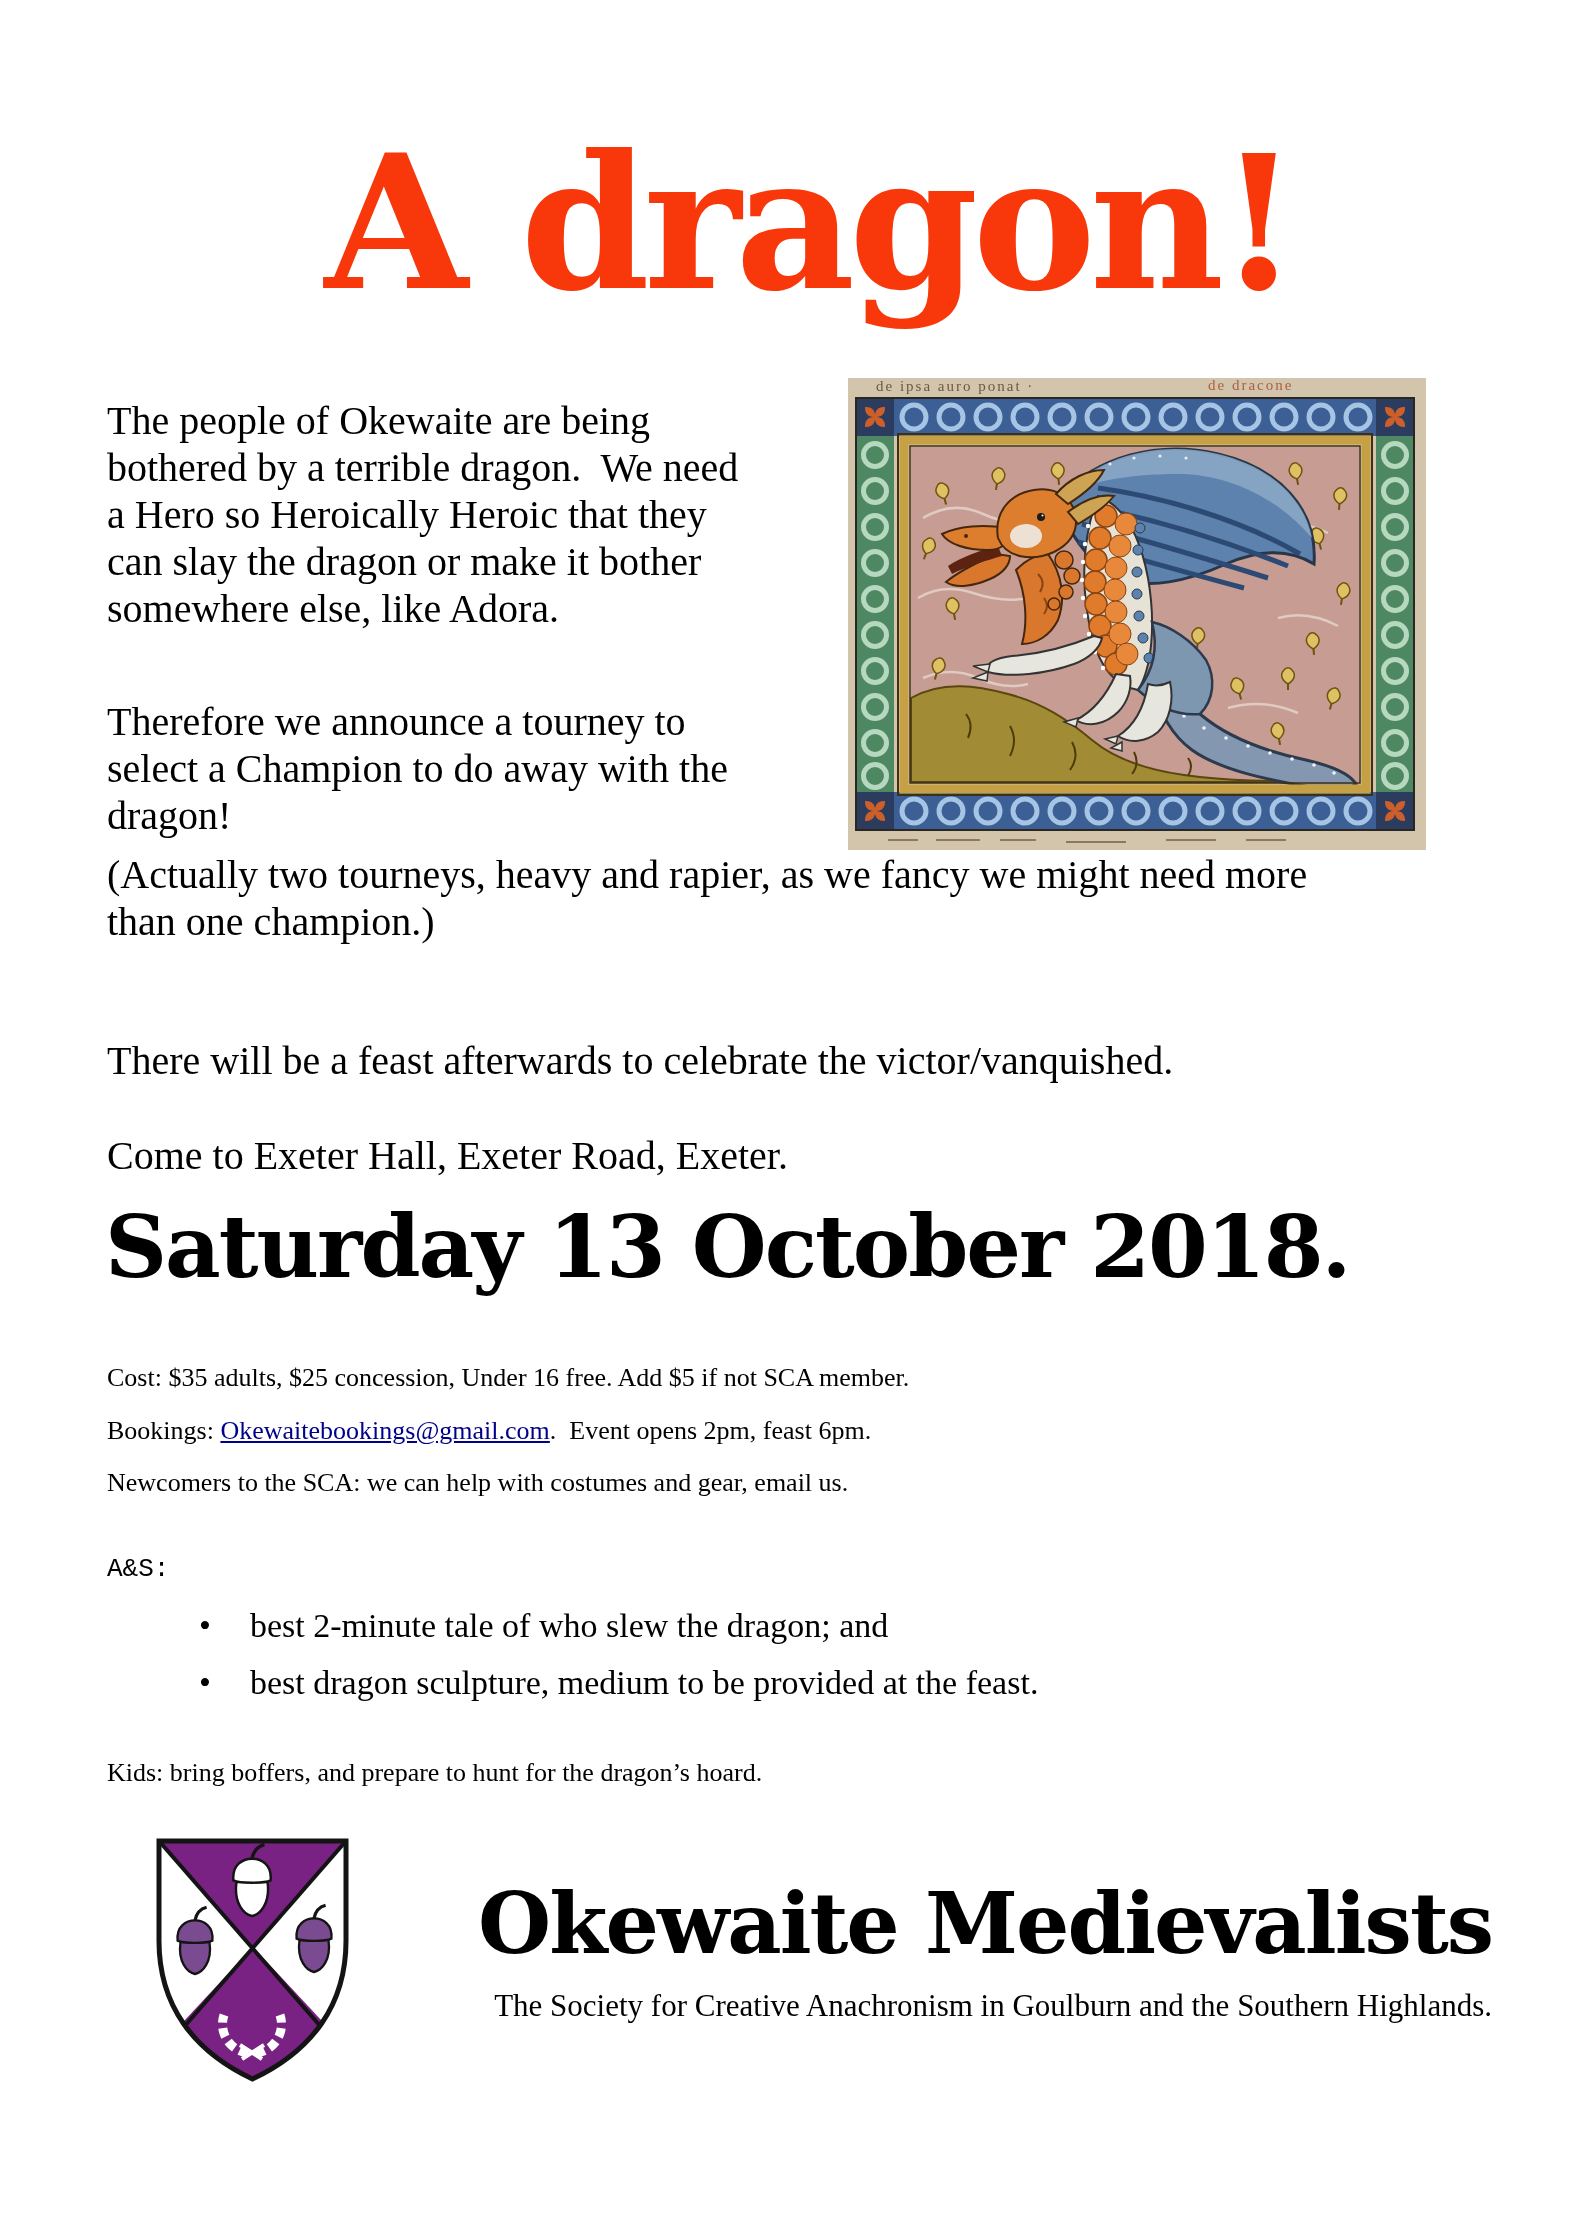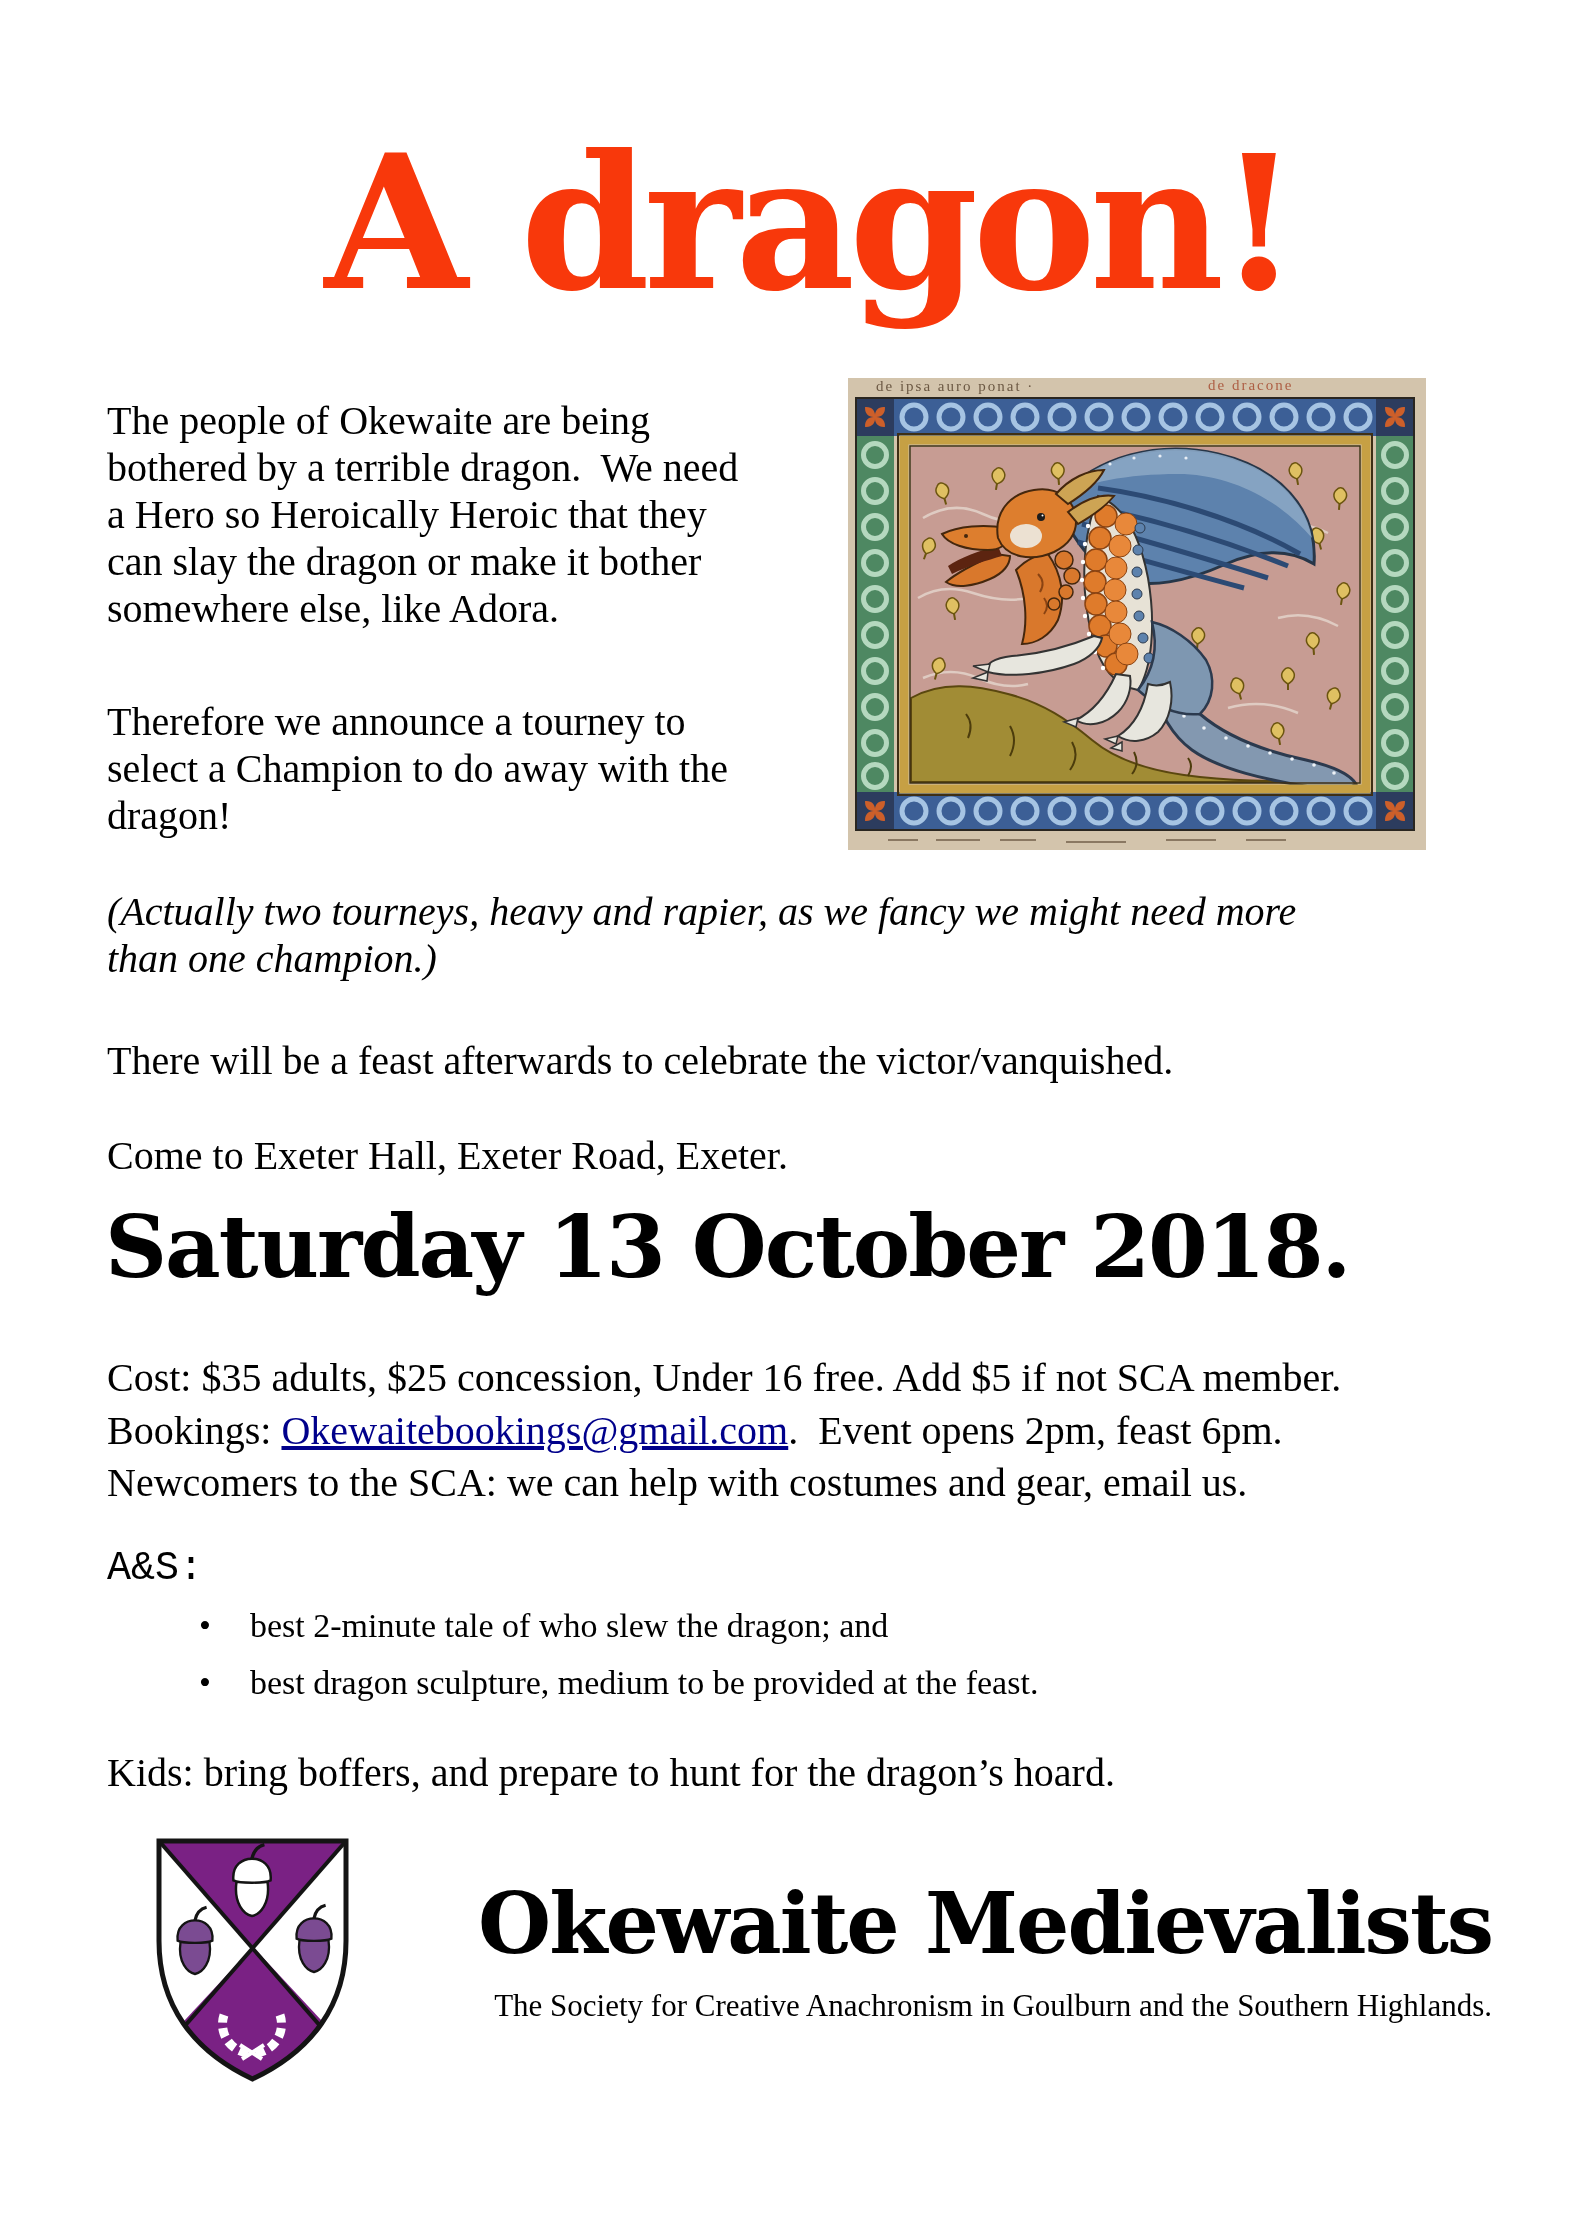--- a/index.html
+++ b/index.html
@@ -23,34 +23,34 @@
     color:var(--accent,#f8380b);
     white-space:pre;
   }
   .para{
     position:absolute;left:107px;margin:0;
     font-size:40px;line-height:47px;
     white-space:pre-wrap;
   }
   .p1{top:397px;width:760px;}
   .p2{top:698px;width:760px;}
-  .p3{top:888px;width:1340px;font-style:italic;}
+  .p3{top:851px;width:1340px;}
   .p4{top:1037px;width:1340px;}
   .p5{top:1132px;width:1340px;}
   .illustration{
     position:absolute;left:848px;top:378px;width:578px;height:444px;
   }
   .date-heading{
     position:absolute;left:105px;top:1200px;margin:0;
     font-size:86px;line-height:1.1;letter-spacing:-2px;color:#000;
     white-space:pre;
   }
   .detail{
     position:absolute;left:107px;margin:0;
-    font-size:40px;line-height:42px;
+    font-size:26px;line-height:42px;
     white-space:pre-wrap;width:1340px;
   }
   .cost{top:1357px;}
   .bookings{top:1410px;}
   .newcomers{top:1462px;}
   .as-head{top:1548px;font-family:Liberation Mono, monospace;}
   .kids{top:1752px;}
   .email-link{
     color:var(--link,#00008b);
     text-decoration:underline;

